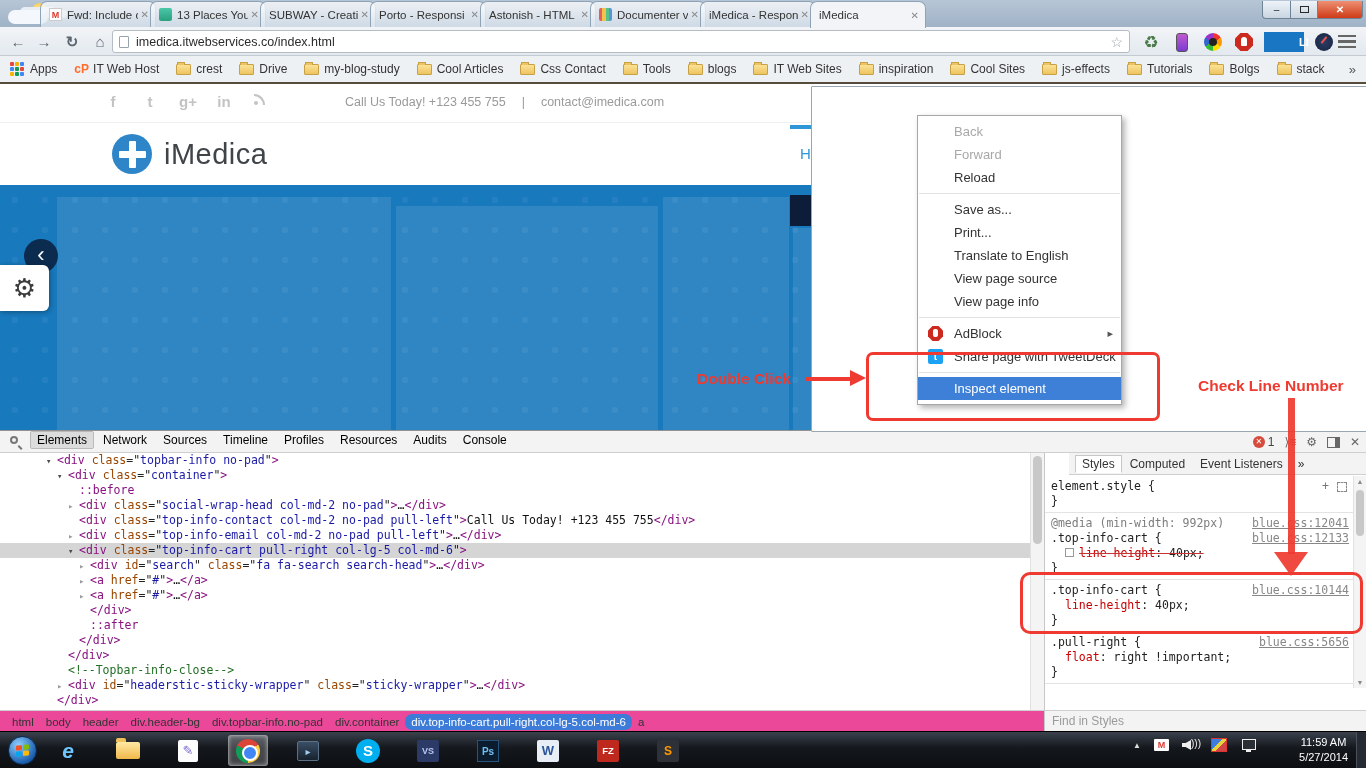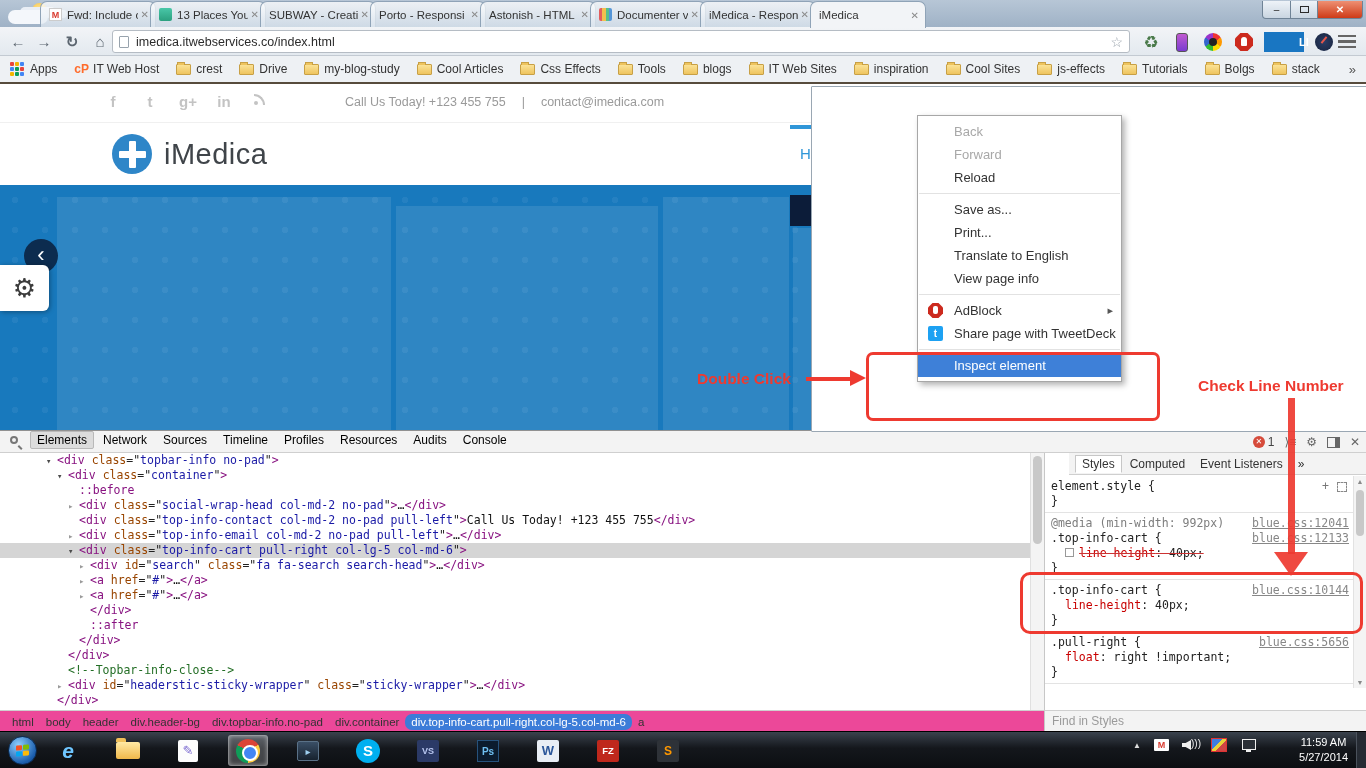--- a/index.html
+++ b/index.html
@@ -362,21 +362,21 @@
       <span class="bmitem">
         <span class="bm-folder"></span>
         <span>my-blog-study</span>
       </span>
       <span class="bmitem">
         <span class="bm-folder"></span>
         <span>Cool Articles</span>
       </span>
       <span class="bmitem">
         <span class="bm-folder"></span>
-        <span>Css Effects</span>
+        <span>Css Contact</span>
       </span>
       <span class="bmitem">
         <span class="bm-folder"></span>
         <span>Tools</span>
       </span>
       <span class="bmitem">
         <span class="bm-folder"></span>
         <span>blogs</span>
       </span>
       <span class="bmitem">
@@ -468,20 +468,21 @@
   </div>
 
   <div class="ctxmenu" id="ctxmenu">
       <div class="cmi disabled">Back</div>
       <div class="cmi disabled">Forward</div>
       <div class="cmi">Reload</div>
       <div class="cmsep"></div>
       <div class="cmi">Save as...</div>
       <div class="cmi">Print...</div>
       <div class="cmi">Translate to English</div>
+      <div class="cmi">View page source</div>
       <div class="cmi">View page info</div>
       <div class="cmsep"></div>
       <div class="cmi">AdBlock<span class="mi mi-adblock"></span><span class="cm-sub">▸</span></div>
       <div class="cmi">Share page with TweetDeck<span class="mi mi-tweet">t</span></div>
       <div class="cmsep"></div>
       <div class="cmi highlight">Inspect element</div>
     </div>
 
   <div class="devtools">
     <div class="dt-toolbar">

